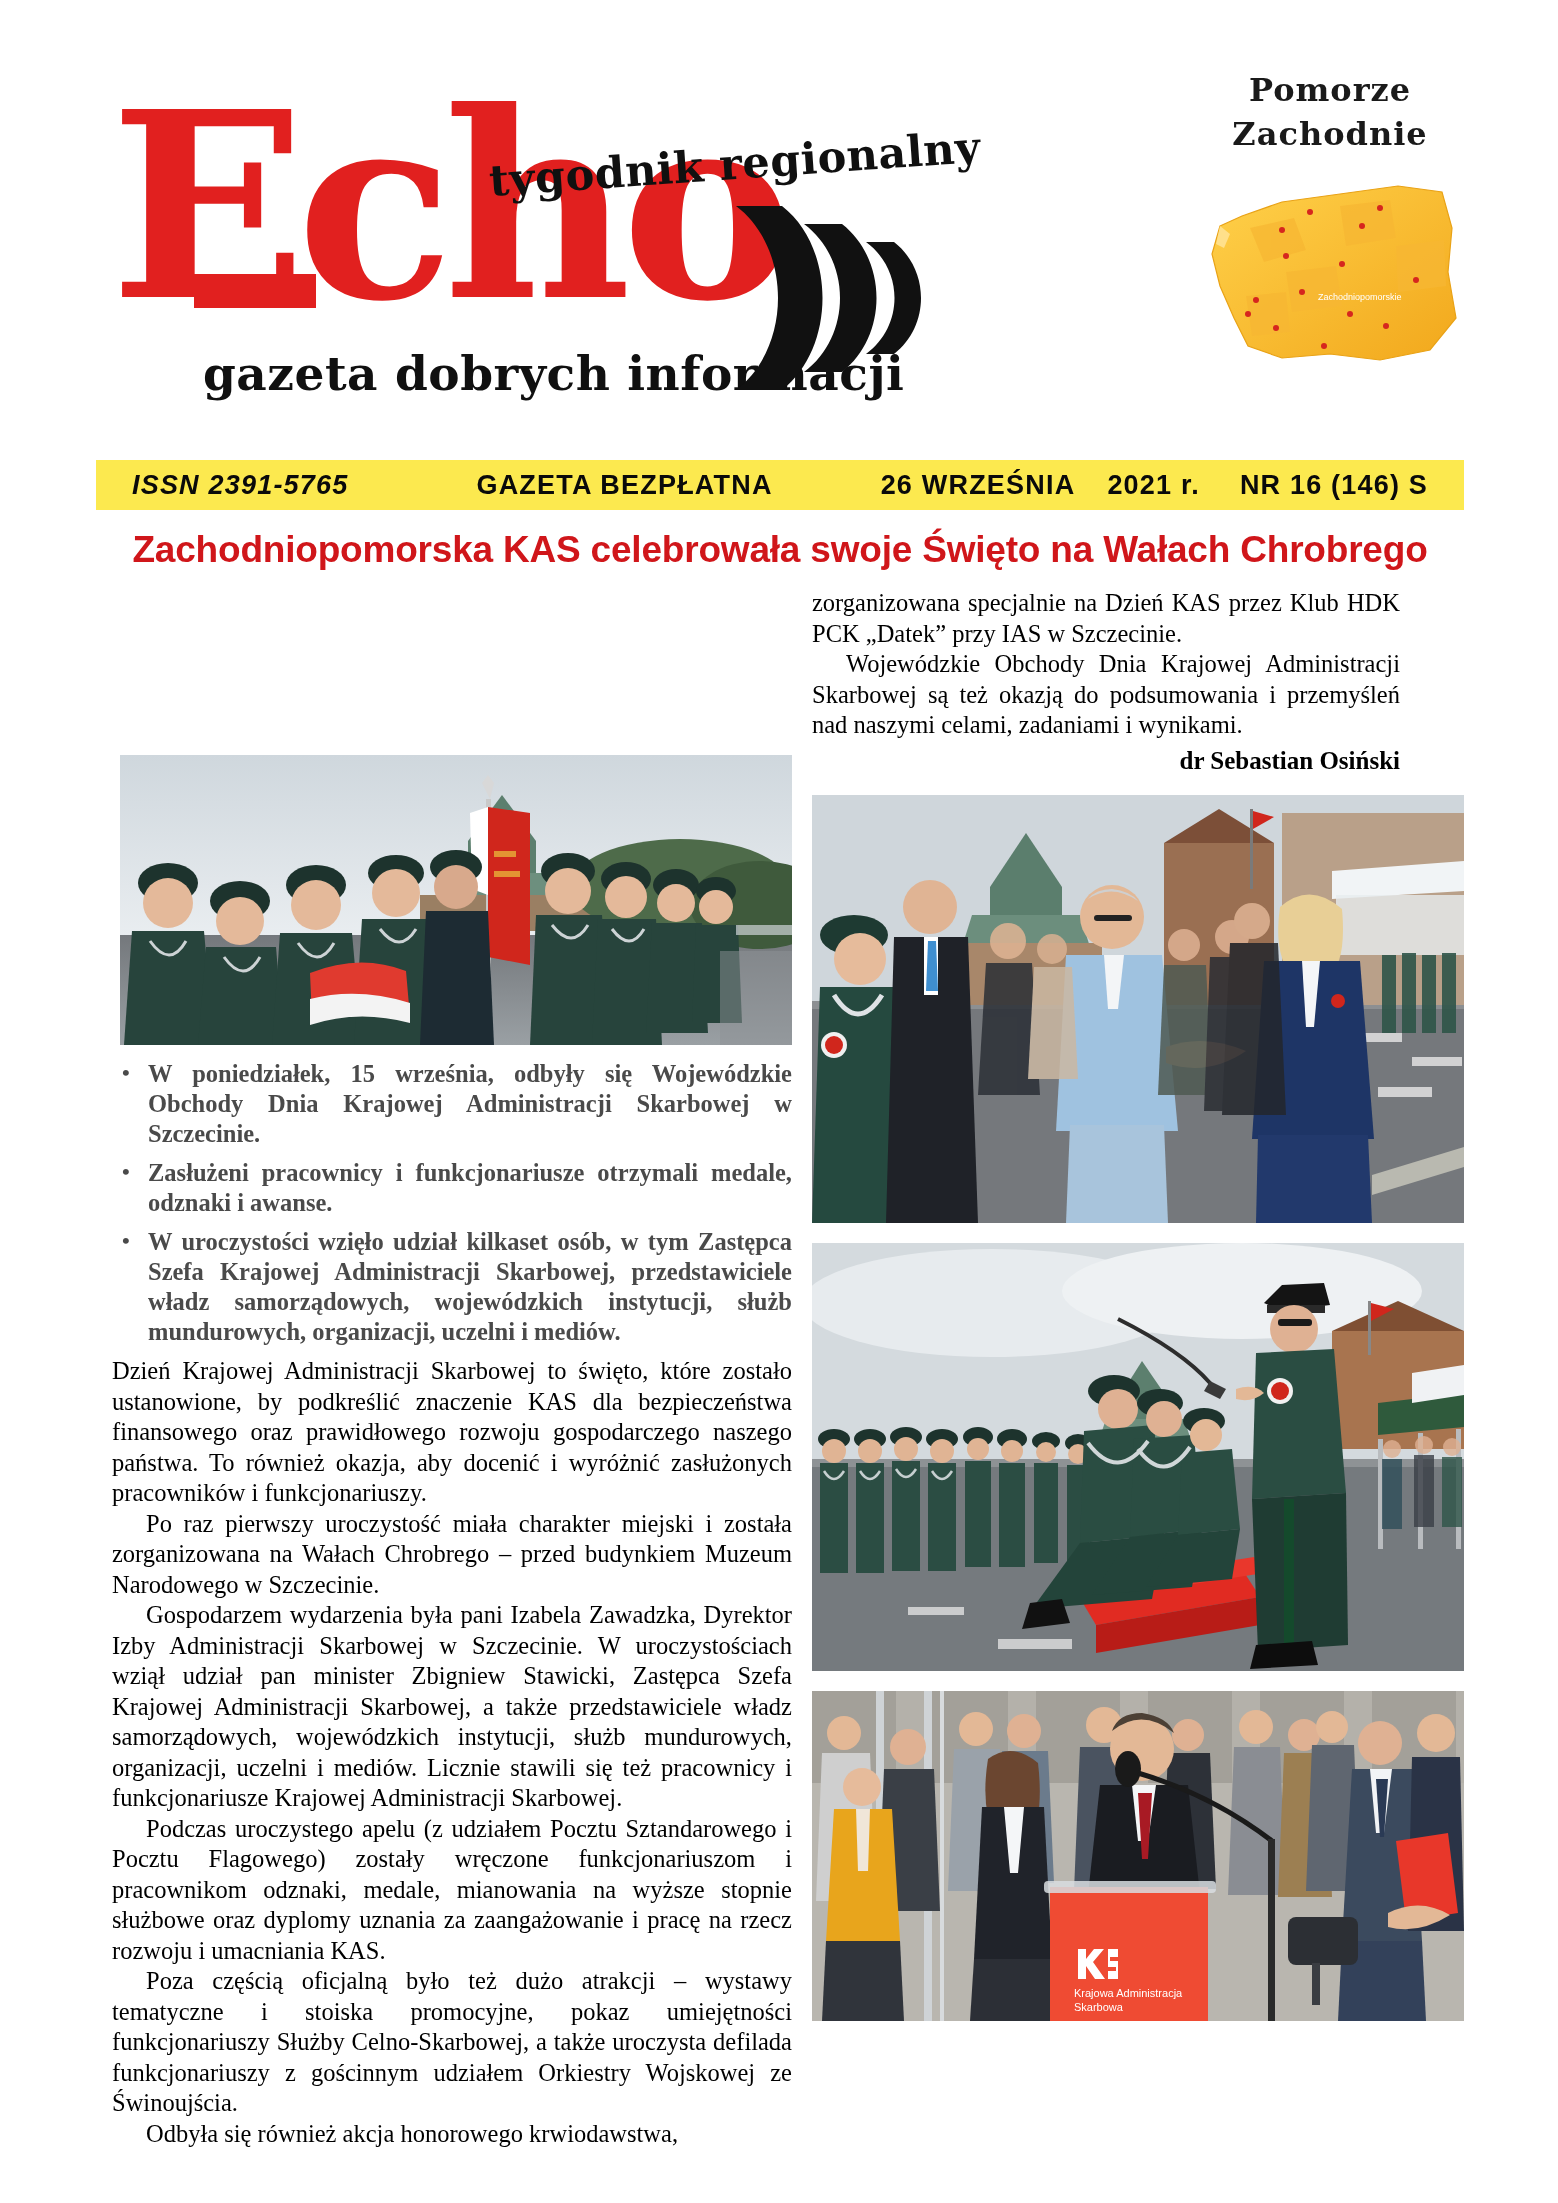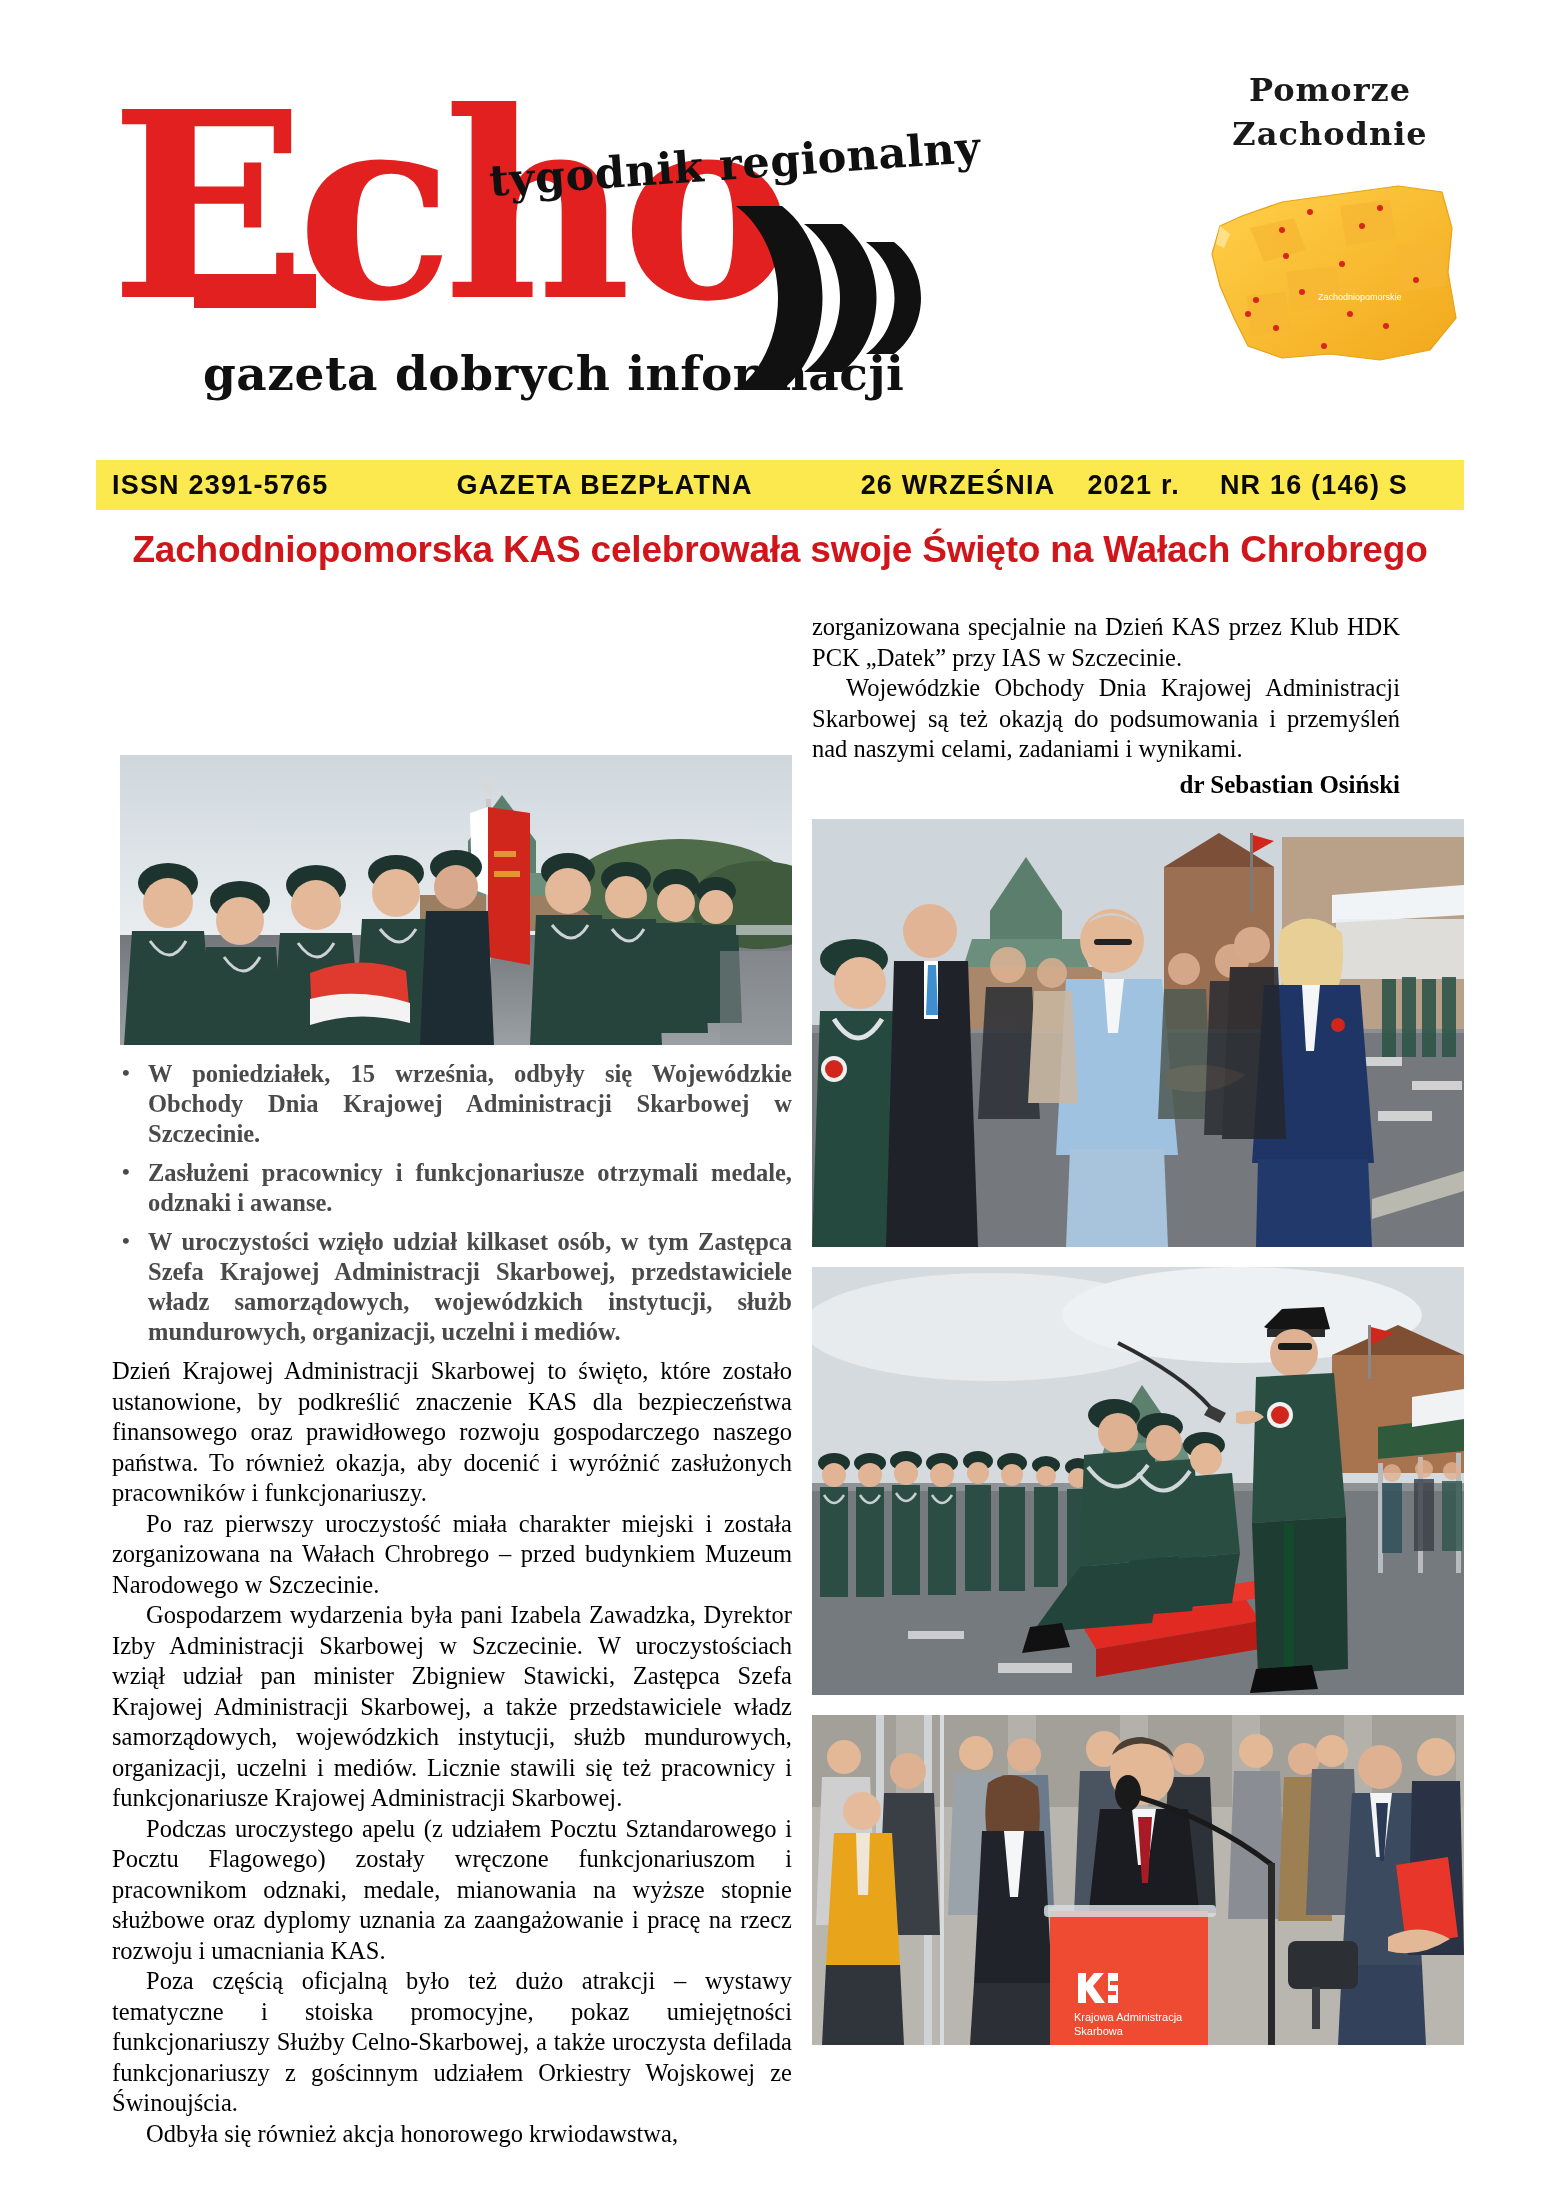--- a/index.html
+++ b/index.html
@@ -34,35 +34,35 @@
   #region .rname{font-family:"DejaVu Serif",serif;font-weight:700;font-size:32px;
        color:#1a1a1a;line-height:44px;letter-spacing:1px;}
   #map-holder{position:absolute;left:1190px;top:168px;width:290px;height:200px;}
 
   
   #issnbar{position:absolute;left:96px;top:460px;width:1368px;height:50px;
      background:#FCE94F;display:flex;align-items:center;
      font-family:"Liberation Sans",sans-serif;font-weight:700;font-size:27px;
      letter-spacing:1.2px;color:#0a0a0a;}
   #issnbar .seg{white-space:nowrap;}
-  #seg-issn{margin-left:16px;}
+  #seg-issn{margin-left:36px;font-style:italic;}
   #seg-free{margin-left:128px;}
   #seg-date{margin-left:108px;}
   #seg-year{margin-left:32px;}
   #seg-nr{margin-left:40px;}
 
   
   #headline{position:absolute;left:96px;top:528px;width:1368px;
     font-family:"Liberation Sans",sans-serif;font-weight:700;
     font-size:37px;line-height:44px;color:#D0161A;text-align:center;
     letter-spacing:-0.2px;}
 
   
   #col-left{position:absolute;left:112px;top:588px;width:680px;}
-  #col-right{position:absolute;left:812px;top:612px;width:588px;}
+  #col-right{position:absolute;left:812px;top:588px;width:588px;}
 
   .photo{position:relative;overflow:hidden;background:#a16207;}
 
   p.body{margin:0;font-size:24.5px;line-height:30.5px;text-align:justify;
      text-indent:34px;font-family:"Liberation Serif",serif;}
   p.body.noind{text-indent:0;}
 
   .byline{margin:6px 0 0 0;text-align:right;font-weight:700;font-size:25px;
      font-family:"Liberation Serif",serif;}
 

